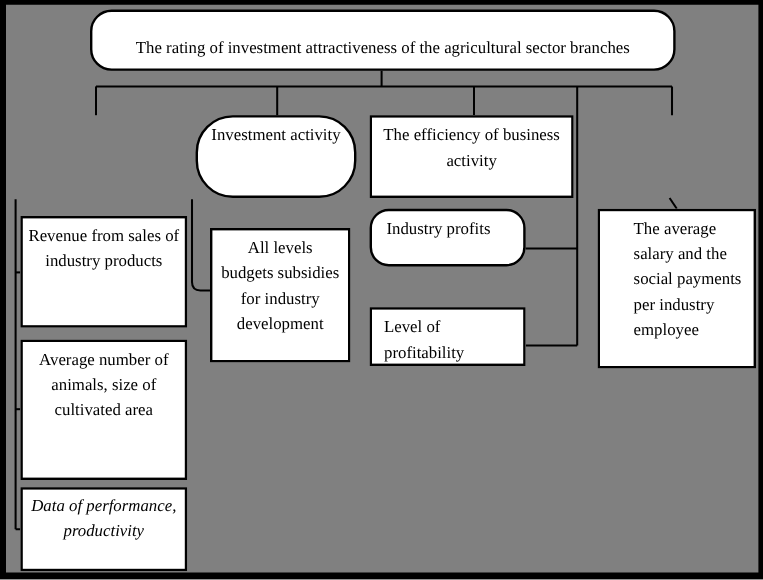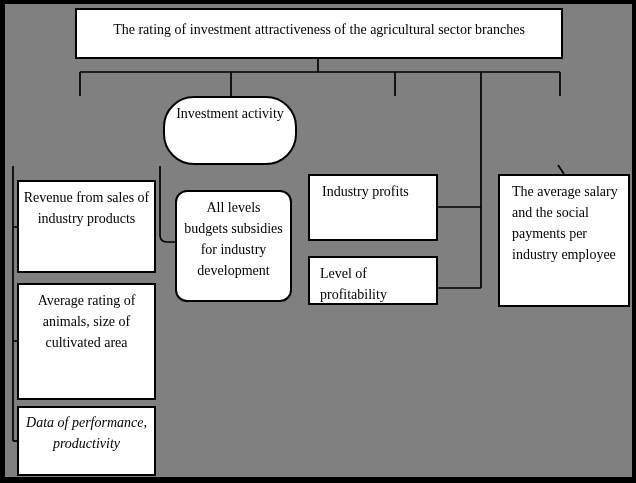--- a/index.html
+++ b/index.html
@@ -30,32 +30,32 @@
     background:#ffffff;
     border:2px solid #000;
     font-size:14px;
     line-height:21px;
     z-index:2;
     overflow:hidden;
   }
   .center{text-align:center;}
   .left{text-align:left;}
 
-  .title-box   {left:75px;  top:8px;   width:488px; height:51px;  padding:9px 6px 0 6px;}
+  .title-box   {left:75px;  top:8px;   width:488px; height:51px;  padding:20px 6px 0 6px;border-radius:18px;}
   .prod-box    {left:5px;   top:96px;  width:150px; height:70px;  padding-top:5px;}
   .inv-box     {left:163px; top:96px;  width:134px; height:69px;  padding-top:5px;border-radius:31px;}
   .eff-box     {left:308px; top:96px;  width:170px; height:69px;  padding-top:5px;}
   .soc-box     {left:487px; top:96px;  width:144px; height:69px;  padding-top:5px;}
   .revenue-box {left:17px;  top:180px; width:139px; height:93px;  padding:5px 4px 0 4px;}
   .average-box {left:17px;  top:283px; width:139px; height:117px; padding:5px 2px 0 2px;}
   .data-box    {left:17px;  top:406px; width:139px; height:70px;  padding:4px 4px 0 4px;font-style:italic;}
-  .levels-box  {left:175px; top:190px; width:117px; height:112px; padding:5px 6px 0 6px;border-radius:12px;}
-  .profit-box  {left:308px; top:174px; width:130px; height:67px;  padding:5px 4px 0 12px;}
+  .levels-box  {left:175px; top:190px; width:117px; height:112px; padding:5px 6px 0 6px;}
+  .profit-box  {left:308px; top:174px; width:130px; height:48px;  padding:5px 4px 0 12px;border-radius:16px;}
   .rentab-box  {left:308px; top:256px; width:130px; height:49px;  padding:5px 4px 0 10px;}
-  .salary-box  {left:498px; top:174px; width:132px; height:133px; padding:5px 4px 0 12px;}
+  .salary-box  {left:498px; top:174px; width:132px; height:133px; padding:5px 4px 0 28px;}
 </style>
 </head>
 <body>
 
 <div class="canvas">
 
   <svg class="connectors" viewBox="0 0 636 483" xmlns="http://www.w3.org/2000/svg" fill="none" stroke="#000000" stroke-width="1.7">
     <path d="M318,59 L318,72"></path>
     <path d="M80,72 L560,72"></path>
     <path d="M80,72 L80,96"></path>
@@ -71,25 +71,26 @@
     <path d="M438,207 L481,207"></path>
     <path d="M438,288 L481,288"></path>
     <path d="M558,165 L564,174"></path>
   </svg>
 
   <div class="box center title-box">The rating of investment attractiveness of the agricultural sector branches</div>
 
 
   <div class="box center inv-box">Investment activity</div>
 
+  <div class="box center eff-box">The efficiency of business activity</div>
 
 
   <div class="box center revenue-box">Revenue from sales of industry products</div>
 
-  <div class="box center average-box">Average rating of animals, size of cultivated area</div>
+  <div class="box center average-box">Average number of animals, size of cultivated area</div>
 
   <div class="box center data-box">Data of performance, productivity</div>
 
   <div class="box center levels-box">All levels budgets subsidies for industry development</div>
 
   <div class="box left profit-box">Industry profits</div>
 
   <div class="box left rentab-box">Level of profitability</div>
 
   <div class="box left salary-box">The average salary and the social payments per industry employee</div>

